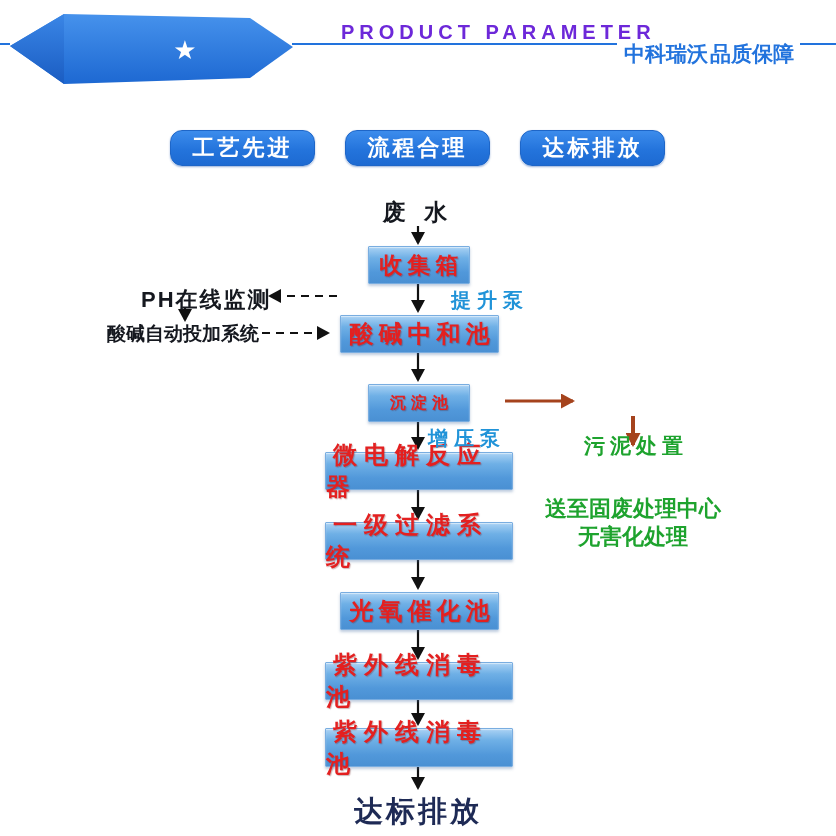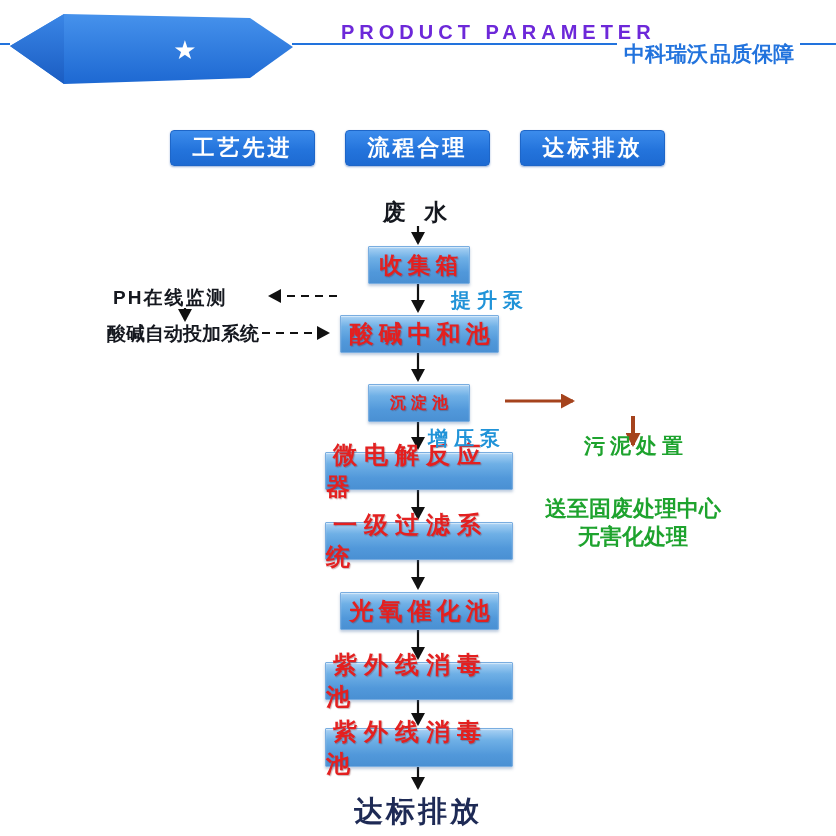--- a/index.html
+++ b/index.html
@@ -22,21 +22,21 @@
   }
   .brand-line{
     position:absolute;left:624px;top:40px;width:170px;
     display:flex;justify-content:space-between;
     font-size:21px;font-weight:bold;color:#2273dd;white-space:nowrap;
   }
   
   .btn{
     position:absolute;width:143px;height:34px;top:130px;
     background:linear-gradient(180deg,#3c8cec 0%,#2474dc 55%,#1d6ad2 100%);
-    border:1px solid #1e66c8;border-radius:4px;
+    border:1px solid #1e66c8;border-radius:12px;
     color:#ffffff;font-size:22px;font-weight:bold;letter-spacing:3px;
     display:flex;align-items:center;justify-content:center;
     box-shadow:0 1px 2px rgba(25,80,170,.45);
     cursor:pointer;
   }
   
   .fbox{
     position:absolute;border-radius:1px;
     background:linear-gradient(180deg,#aad2f4 0%,#6fb0e6 30%,#5198da 70%,#4a90d3 100%);
     border:1px solid #79ade0;
@@ -129,21 +129,21 @@
   <div class="fbox" style="left:325px;top:522px;width:186px;height:36px;">一级过滤系统</div>
   <div class="fbox" style="left:340px;top:592px;width:157px;height:36px;letter-spacing:5px;text-indent:5px;">光氧催化池</div>
   <div class="fbox" style="left:325px;top:662px;width:186px;height:36px;">紫外线消毒池</div>
   <div class="fbox" style="left:325px;top:728px;width:186px;height:37px;">紫外线消毒池</div>
 
   <div class="lbl lbl-black center" style="left:360px;top:197px;width:116px;font-size:23px;letter-spacing:6px;">废 水</div>
 
   <div class="lbl lbl-pump" style="left:451px;top:287px;">提升泵</div>
   <div class="lbl lbl-pump" style="left:428px;top:425px;">增压泵</div>
 
-  <div class="lbl lbl-black" style="left:113px;top:285px;font-size:19px;letter-spacing:2px;">PH在线监测</div>
+  <div class="lbl lbl-black" style="left:141px;top:285px;font-size:22px;letter-spacing:2px;">PH在线监测</div>
   <div class="lbl lbl-black" style="left:107px;top:321px;font-size:19px;">酸碱自动投加系统</div>
 
   <div class="lbl lbl-green" style="left:584px;top:389px;font-size:21px;letter-spacing:5px;">污泥处置</div>
   <div class="lbl lbl-green center" style="left:540px;top:451px;width:186px;font-size:22px;">送至固废处理中心</div>
   <div class="lbl lbl-green center" style="left:540px;top:479px;width:186px;font-size:22px;">无害化处理</div>
 
   <div class="lbl center" style="left:340px;top:792px;width:156px;font-size:29px;letter-spacing:3px;color:#1e2a55;">达标排放</div>
 
 </div>
 

